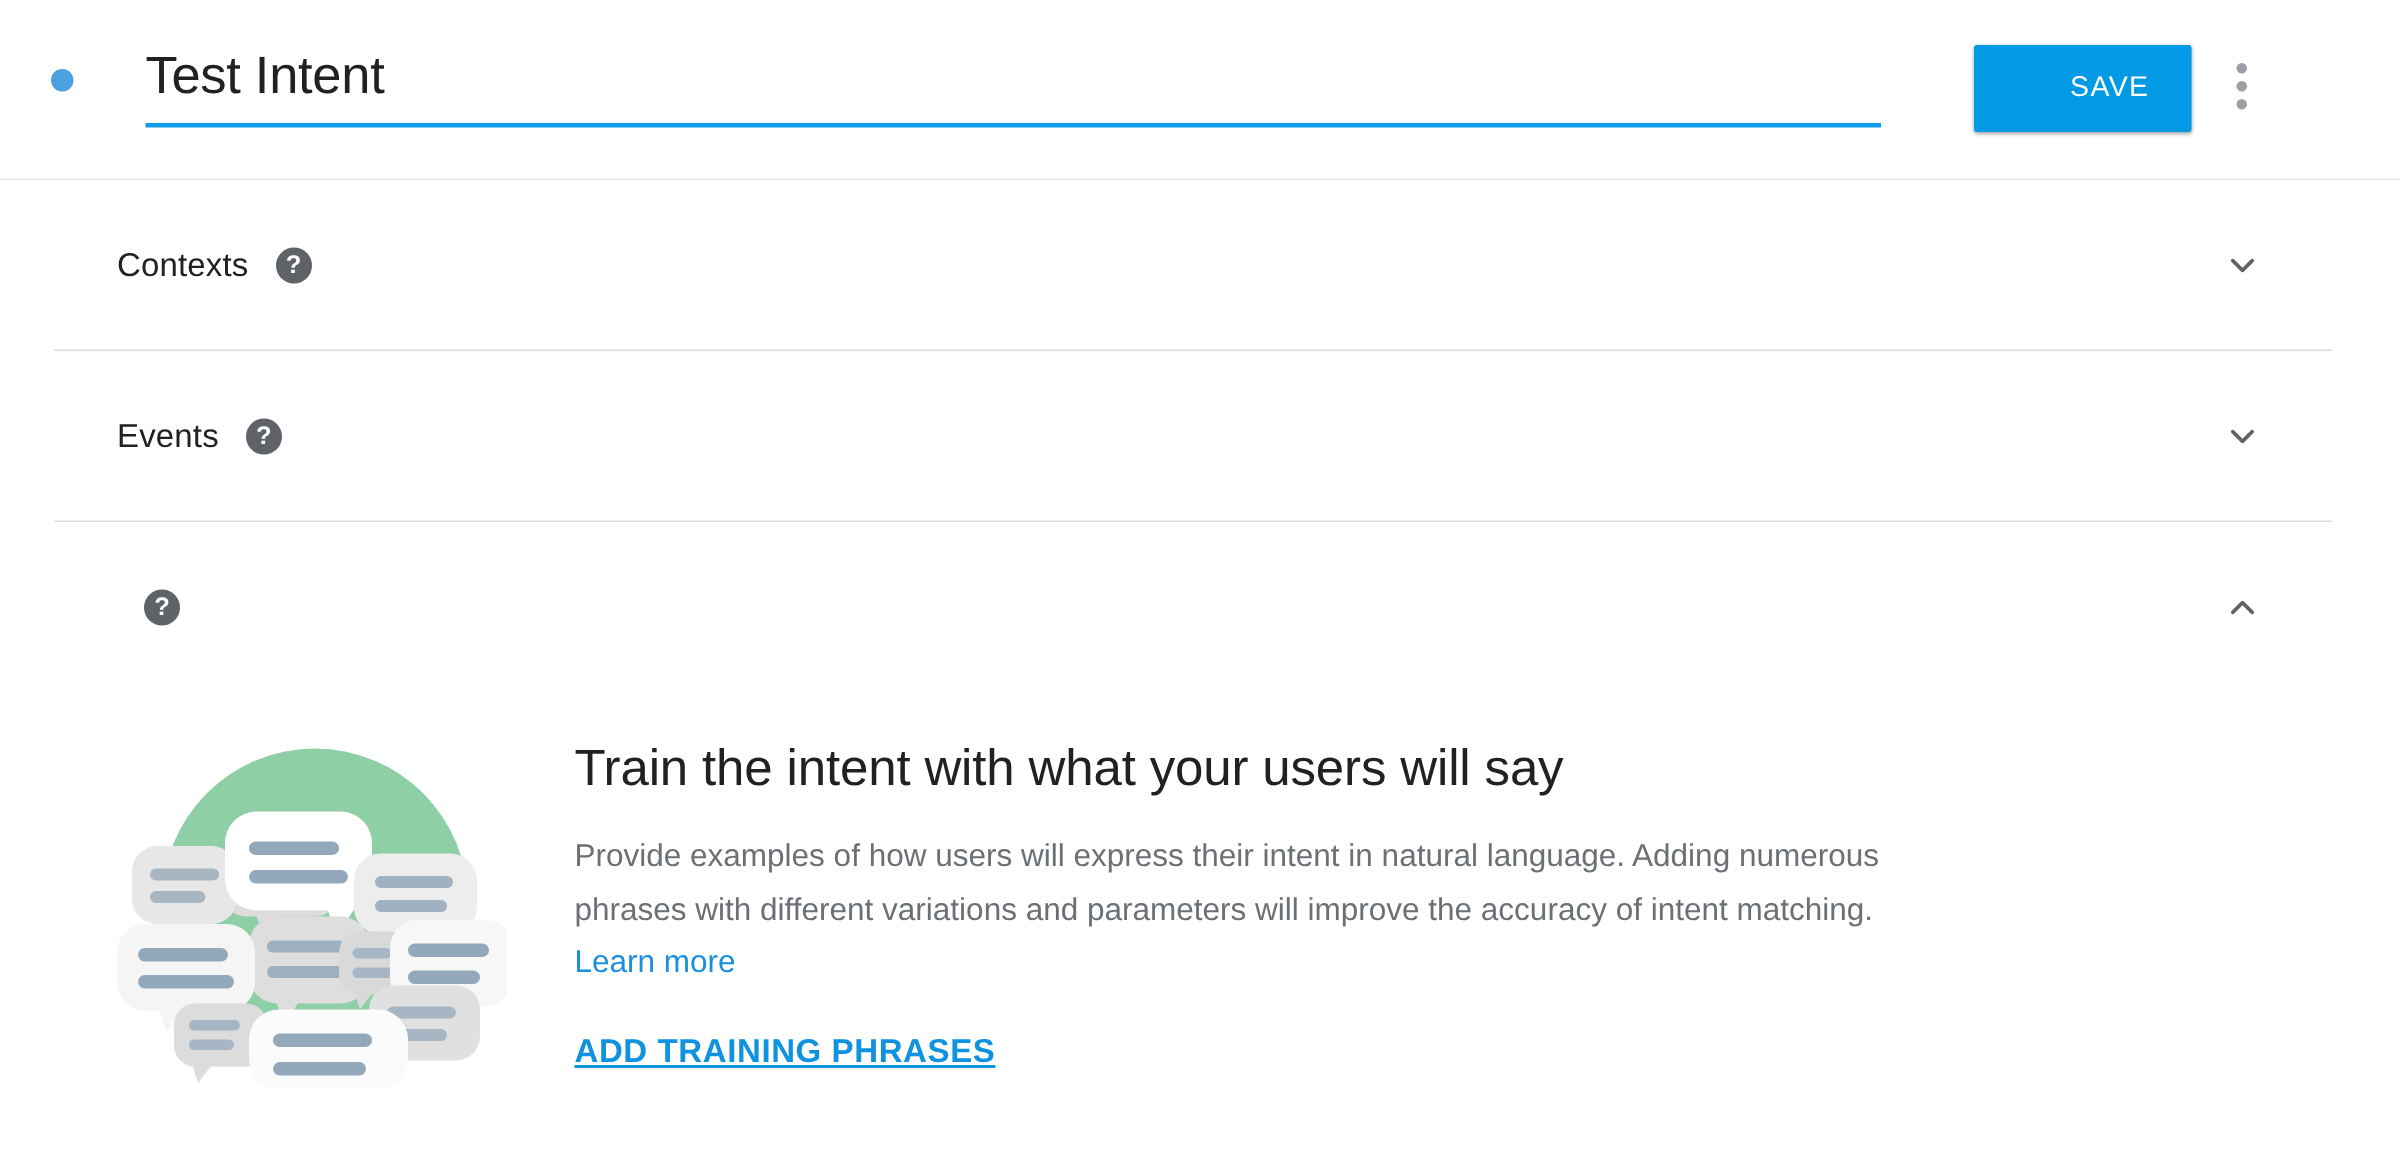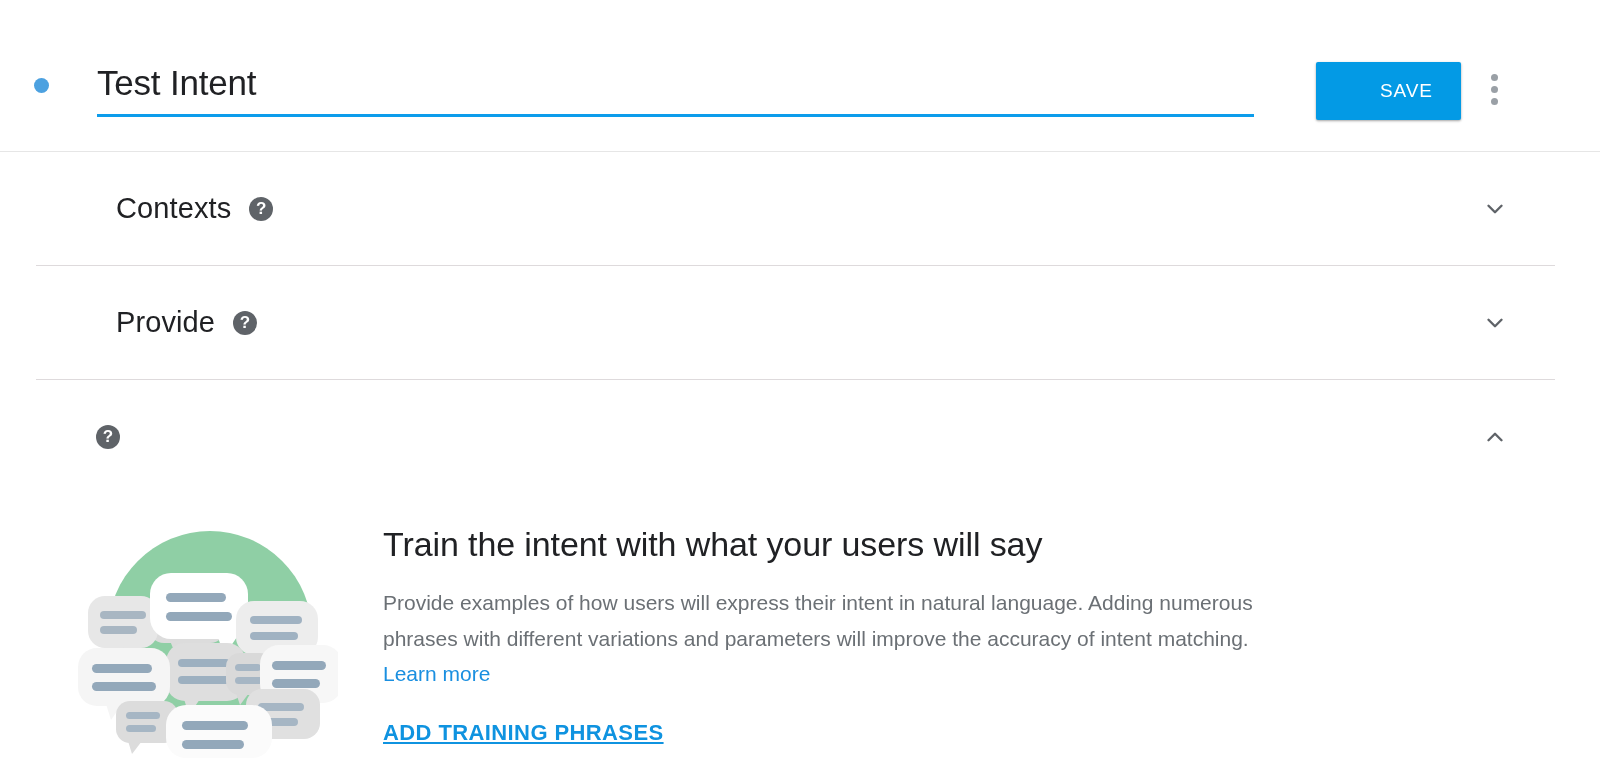--- a/index.html
+++ b/index.html
@@ -16,21 +16,20 @@
     position: relative;
   }
 
   
   .header {
     position: relative;
     height: 120px;
     box-sizing: border-box;
     border-bottom: 1px solid #e6e6e6;
     background: #fff;
-    margin-top: 32px;
   }
   .intent-dot {
     position: absolute;
     left: 34px;
     top: 46px;
     width: 15px;
     height: 15px;
     border-radius: 50%;
     background: #4ca1e0;
   }
@@ -109,25 +108,24 @@
   .section-head {
     position: relative;
     height: 113px;
     display: flex;
     align-items: center;
     padding-left: 78px;
     box-sizing: border-box;
     cursor: pointer;
   }
   .section-label {
-    font-size: 29px;
+    font-size: 22px;
     font-weight: 400;
     color: #202124;
     letter-spacing: 0.1px;
-    margin-left: 38px;
   }
   .help-icon {
     width: 24px;
     height: 24px;
     border-radius: 50%;
     background: #5f6368;
     color: #ffffff;
     font-size: 17px;
     font-weight: 700;
     line-height: 24px;
@@ -238,21 +236,21 @@
     <span class="help-icon">?</span>
     <span class="chevron">
       <svg width="26" height="26" viewBox="0 0 24 24" aria-hidden="true">
         <path d="M6 9l6 6 6-6" fill="none" stroke="#5f6368" stroke-width="2.2" stroke-linecap="round" stroke-linejoin="round"></path>
       </svg>
     </span>
   </div>
   <div class="divider"></div>
 
   <div class="section-head">
-    <span class="section-label">Provide</span>
+    <span class="section-label">Events</span>
     <span class="help-icon">?</span>
     <span class="chevron">
       <svg width="26" height="26" viewBox="0 0 24 24" aria-hidden="true">
         <path d="M6 9l6 6 6-6" fill="none" stroke="#5f6368" stroke-width="2.2" stroke-linecap="round" stroke-linejoin="round"></path>
       </svg>
     </span>
   </div>
   <div class="divider"></div>
 
   <div class="section-head">

